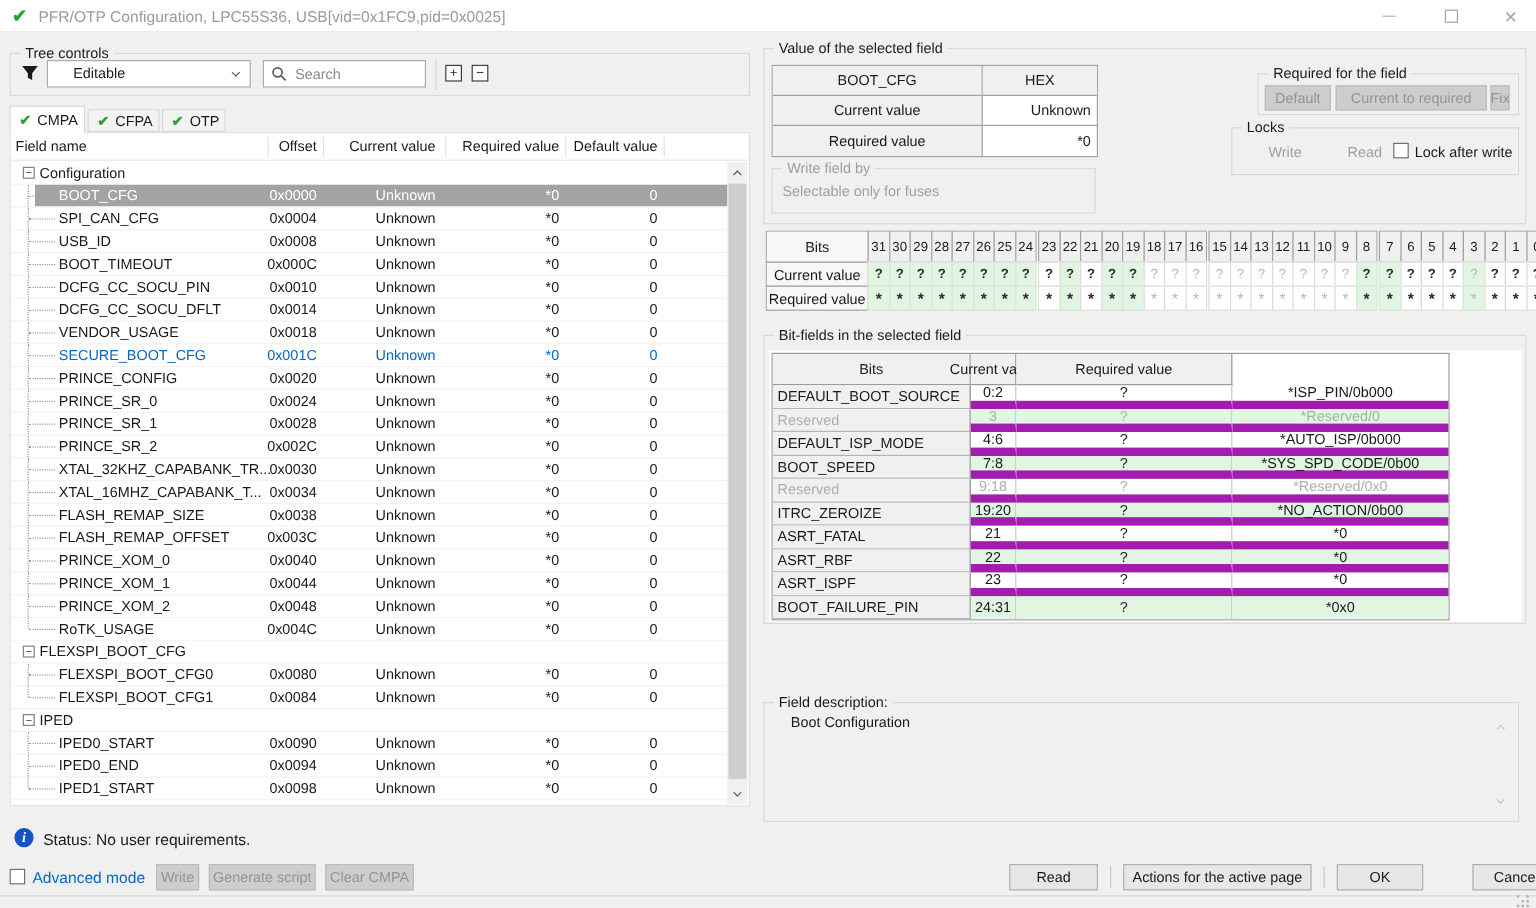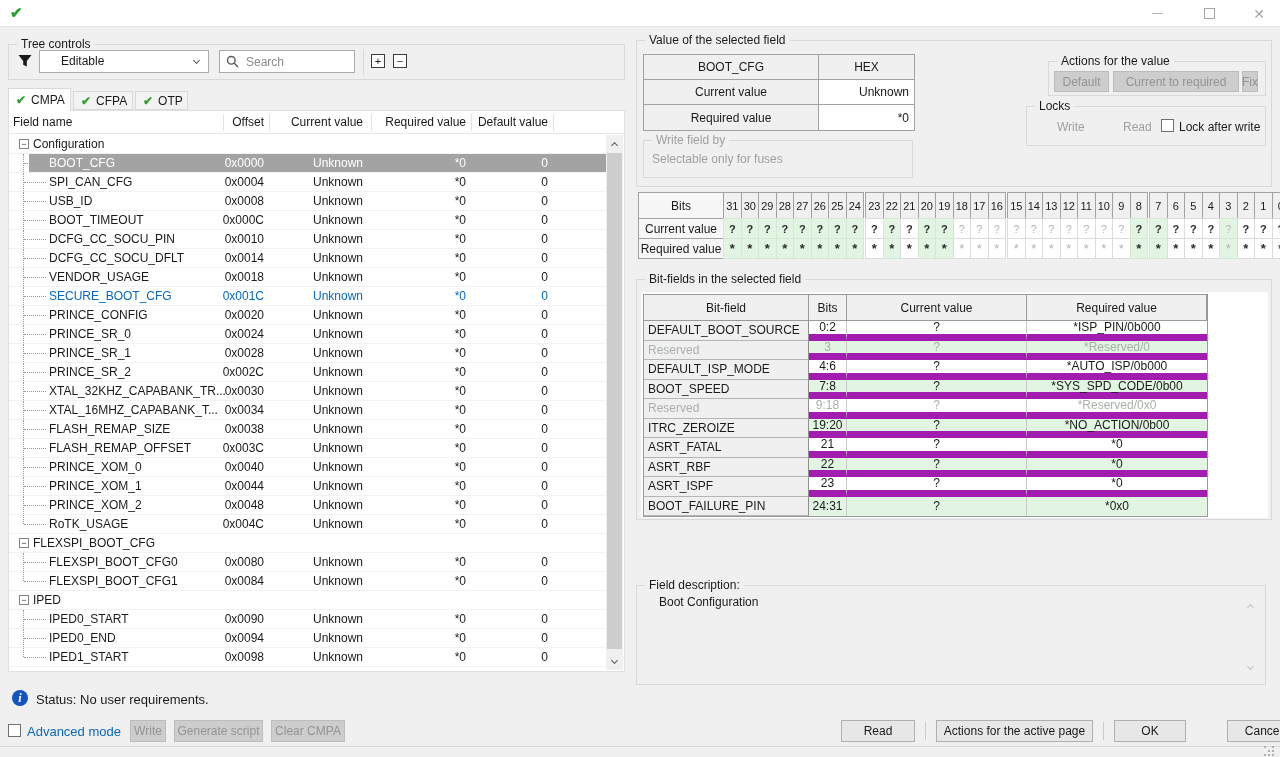--- a/index.html
+++ b/index.html
@@ -150,20 +150,21 @@
   #vsep1{left:925px}
   #vsep2{left:1103px}
   #bottom-line{position:absolute;left:0;top:746px;width:1280px;height:1px;background:#dadada}
   #resize-grip{position:absolute;left:1264px;top:746px;width:2px;height:2px;background:#b0b0b0;box-shadow:8px 0 #b0b0b0,4px 4px #b0b0b0,8px 4px #b0b0b0,0 8px #b0b0b0,4px 8px #b0b0b0,8px 8px #b0b0b0}
 </style>
 </head>
 <body>
 
 <div id="titlebar">
   <span id="title-check">✔</span>
+  <span id="title-text">PFR/OTP Configuration, LPC55S36, USB[vid=0x1FC9,pid=0x0025]</span>
   <span id="win-min" class="winbtn">
       <i></i>
     </span>
   <span id="win-max" class="winbtn">
       <i></i>
     </span>
   <span id="win-close" class="winbtn">✕</span>
 </div>
 
 <div id="tree-controls-box" class="gbox">
@@ -423,21 +424,21 @@
 <div id="value-table">
   <span class="vt-gray vt-bl">BOOT_CFG</span>
   <span class="vt-gray vt-b">HEX</span>
   <span class="vt-gray vt-bl">Current value</span>
   <span class="vt-b vt-val">Unknown</span>
   <span class="vt-gray vt-r">Required value</span>
   <span class="vt-val">*0</span>
 </div>
 
 <div id="actions-box" class="gbox">
-  <span class="glabel">Actions for the value</span>
+  <span class="glabel">Required for the field</span>
   <div id="btn-default" class="btn dis">Default</div>
   <div id="btn-ctr" class="btn dis">Current to required</div>
   <div id="btn-fix" class="btn dis">Fix</div>
 </div>
 
 <div id="locks-box" class="gbox">
   <span class="glabel">Locks</span>
   <span id="locks-write">Write</span>
   <span id="locks-read">Read</span>
   <span id="locks-cb" class="cb"></span>
@@ -571,21 +572,20 @@
       </span>
   </div>
 </div>
 
 <div id="bitfields-box" class="gbox">
   <span class="glabel">Bit-fields in the selected field</span>
   <div id="bitfields-white"></div>
 </div>
 <div id="bitfield-table">
   <div id="bitfield-hdr" class="bfrow">
-    <span class="bfc">Bit-field</span>
     <span class="bfc">Bits</span>
     <span class="bfc">Current value</span>
     <span class="bfc">Required value</span>
   </div>
   <div id="bitfield-body">
       <div class="bfrow">
         <span class="bfc bf-name">DEFAULT_BOOT_SOURCE</span>
         <span class="bfc bf-bits">0:2</span>
         <span class="bfc bf-cur">?</span>
         <span class="bfc bf-req">*ISP_PIN/0b000</span>

